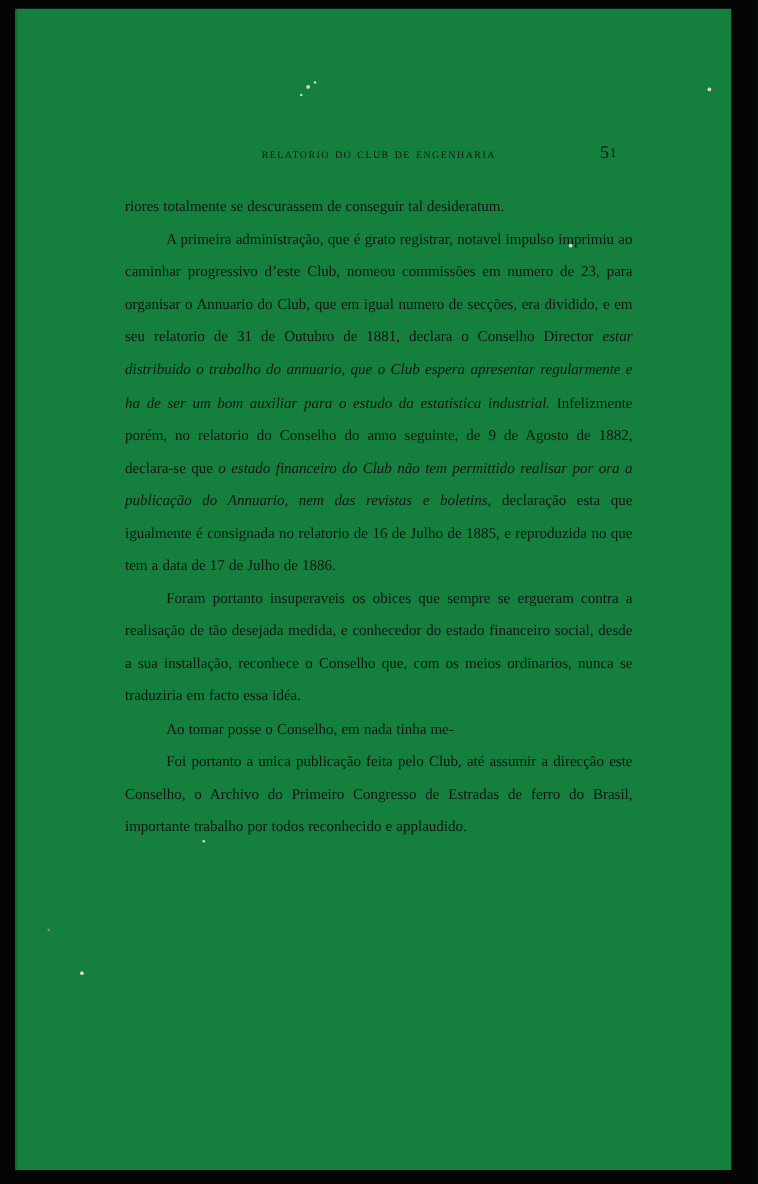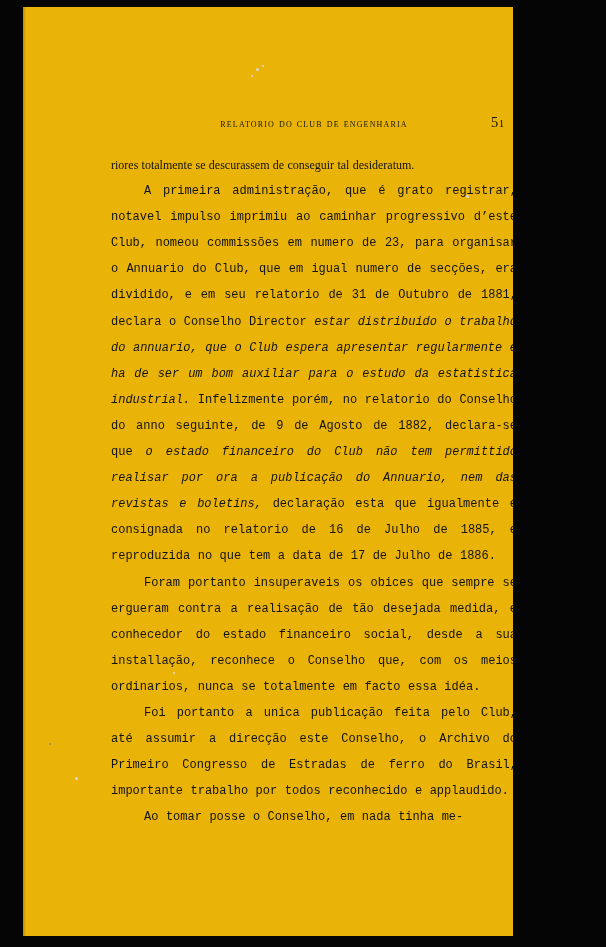--- a/index.html
+++ b/index.html
@@ -19,25 +19,25 @@
     position: relative;
     width: 606px;
     height: 947px;
     background: #050505;
     box-sizing: border-box;
   }
 
   
   .page-sheet {
     position: absolute;
-    left: 23px;
+    left: 12px;
     top: 7px;
-    width: 490px;
+    width: 573px;
     height: 929px;
-    background: #eab308;
+    background: #15803d;
     box-sizing: border-box;
     overflow: hidden;
   }
 
   
   .gutter-shade {
     position: absolute;
     left: 0;
     top: 0;
     width: 3px;
@@ -95,21 +95,20 @@
     line-height: 26.1px;
     color: #131313;
     text-align: justify;
     text-justify: inter-word;
     -webkit-hyphens: none;
     hyphens: none;
     word-spacing: 0.3px;
   }
   p.indent {
     text-indent: 33px;
-    font-family: Liberation Mono, monospace;
   }
   .it {
     font-style: italic;
   }
 
   
   .speck {
     position: absolute;
     background: #b9b9b9;
     border-radius: 50%;
@@ -140,21 +139,21 @@
       <div class="head-title">RELATORIO DO CLUB DE ENGENHARIA</div>
       <div class="folio"><span>5</span><span class="osf-one">1</span></div>
     </div>
 
     <div class="text-block">
 
       <p class="para"><span>riores totalmente se descurassem de conseguir tal desideratum.</span></p>
 
       <p class="para indent"><span>A primeira administração, que é grato registrar, notavel impulso imprimiu ao caminhar progressivo d’este Club, nomeou commissões em numero de 23, para organisar o Annuario do Club, que em igual numero de secções, era dividido, e em seu relatorio de 31 de Outubro de 1881, declara o Conselho Director </span><span class="it">estar distribuido o trabalho do annuario, que o Club espera apresentar regularmente e ha de ser um bom auxiliar para o estudo da estatistica industrial.</span><span> Infelizmente porém, no relatorio do Conselho do anno seguinte, de 9 de Agosto de 1882, declara-se que </span><span class="it">o estado financeiro do Club não tem permittido realisar por ora a publicação do Annuario, nem das revistas e boletins,</span><span> declaração esta que igualmente é consignada no relatorio de 16 de Julho de 1885, e reproduzida no que tem a data de 17 de Julho de 1886.</span></p>
 
-      <p class="para indent"><span>Foram portanto insuperaveis os obices que sempre se ergueram contra a realisação de tão desejada medida, e conhecedor do estado financeiro social, desde a sua installação, reconhece o Conselho que, com os meios ordinarios, nunca se totalmente em facto essa idéa.</span></p>
+      <p class="para indent"><span>Foram portanto insuperaveis os obices que sempre se ergueram contra a realisação de tão desejada medida, e conhecedor do estado financeiro social, desde a sua installação, reconhece o Conselho que, com os meios ordinarios, nunca se traduziria em facto essa idéa.</span></p>
+
+      <p class="para indent"><span>Ao tomar posse o Conselho, em nada tinha me-</span></p>
 
       <p class="para indent"><span>Foi portanto a unica publicação feita pelo Club, até assumir a direcção este Conselho, o Archivo do Primeiro Congresso de Estradas de ferro do Brasil, importante trabalho por todos reconhecido e applaudido.</span></p>
-
-      <p class="para indent"><span>Ao tomar posse o Conselho, em nada tinha me-</span></p>
 
     </div>
   </div>
 </div>
 
 </body></html>

